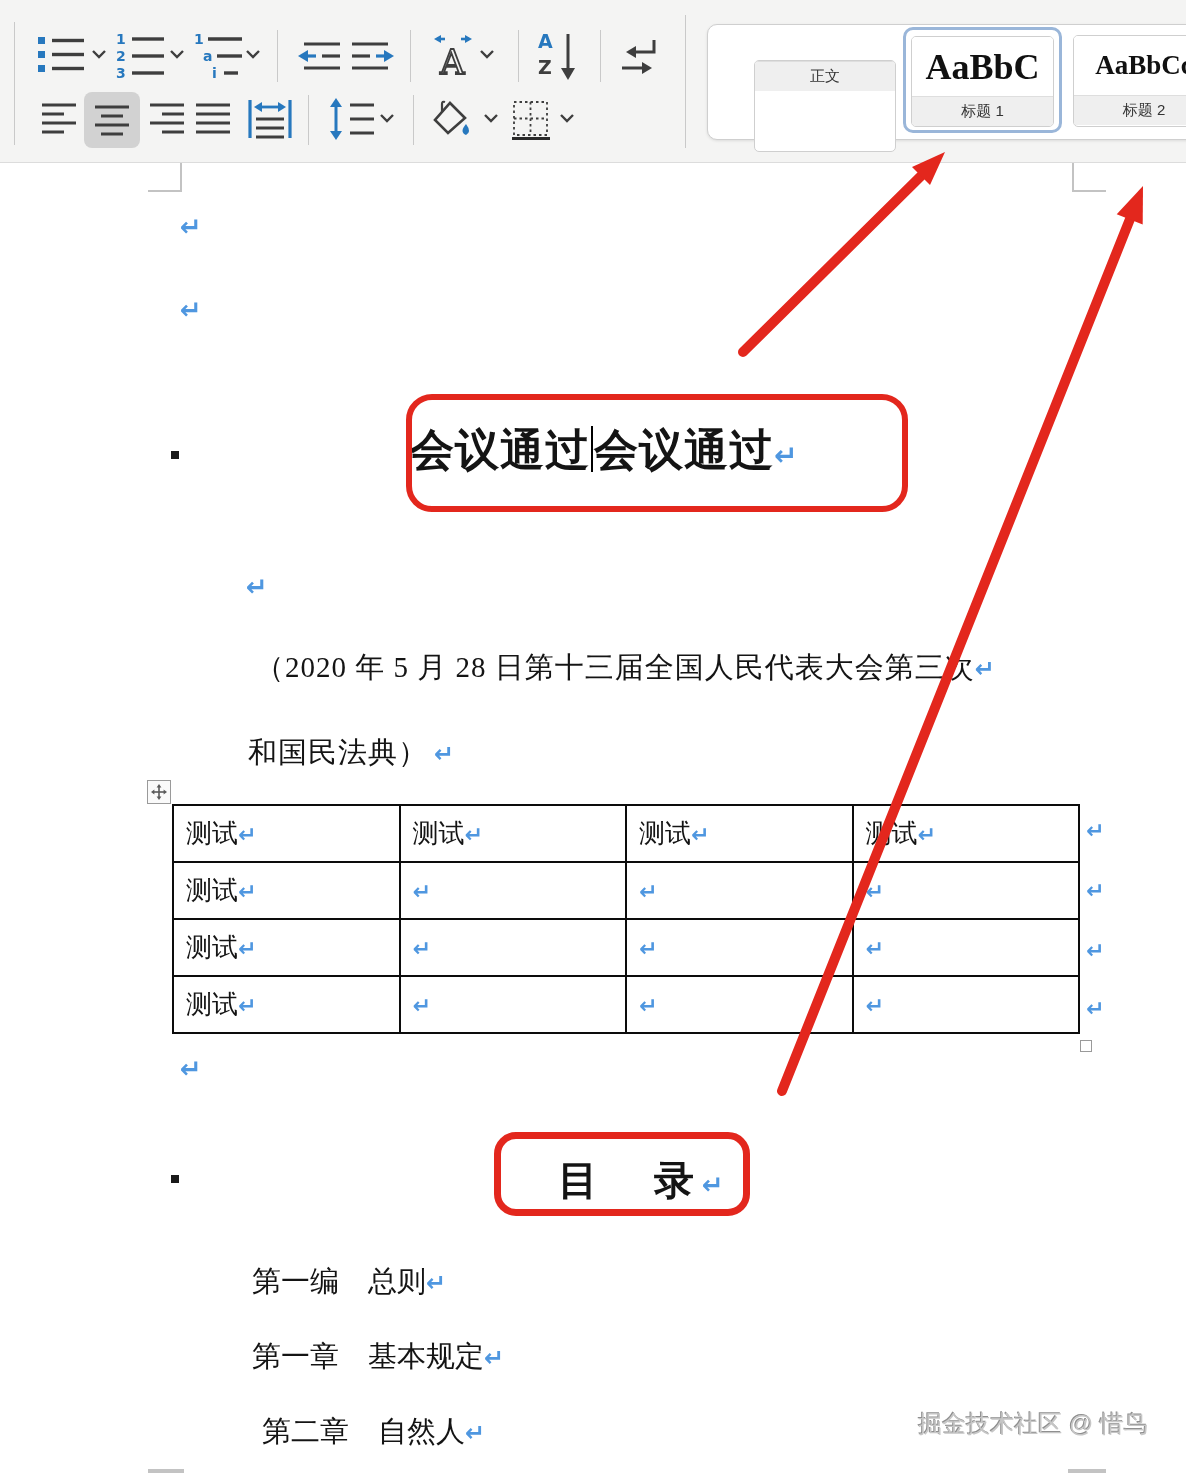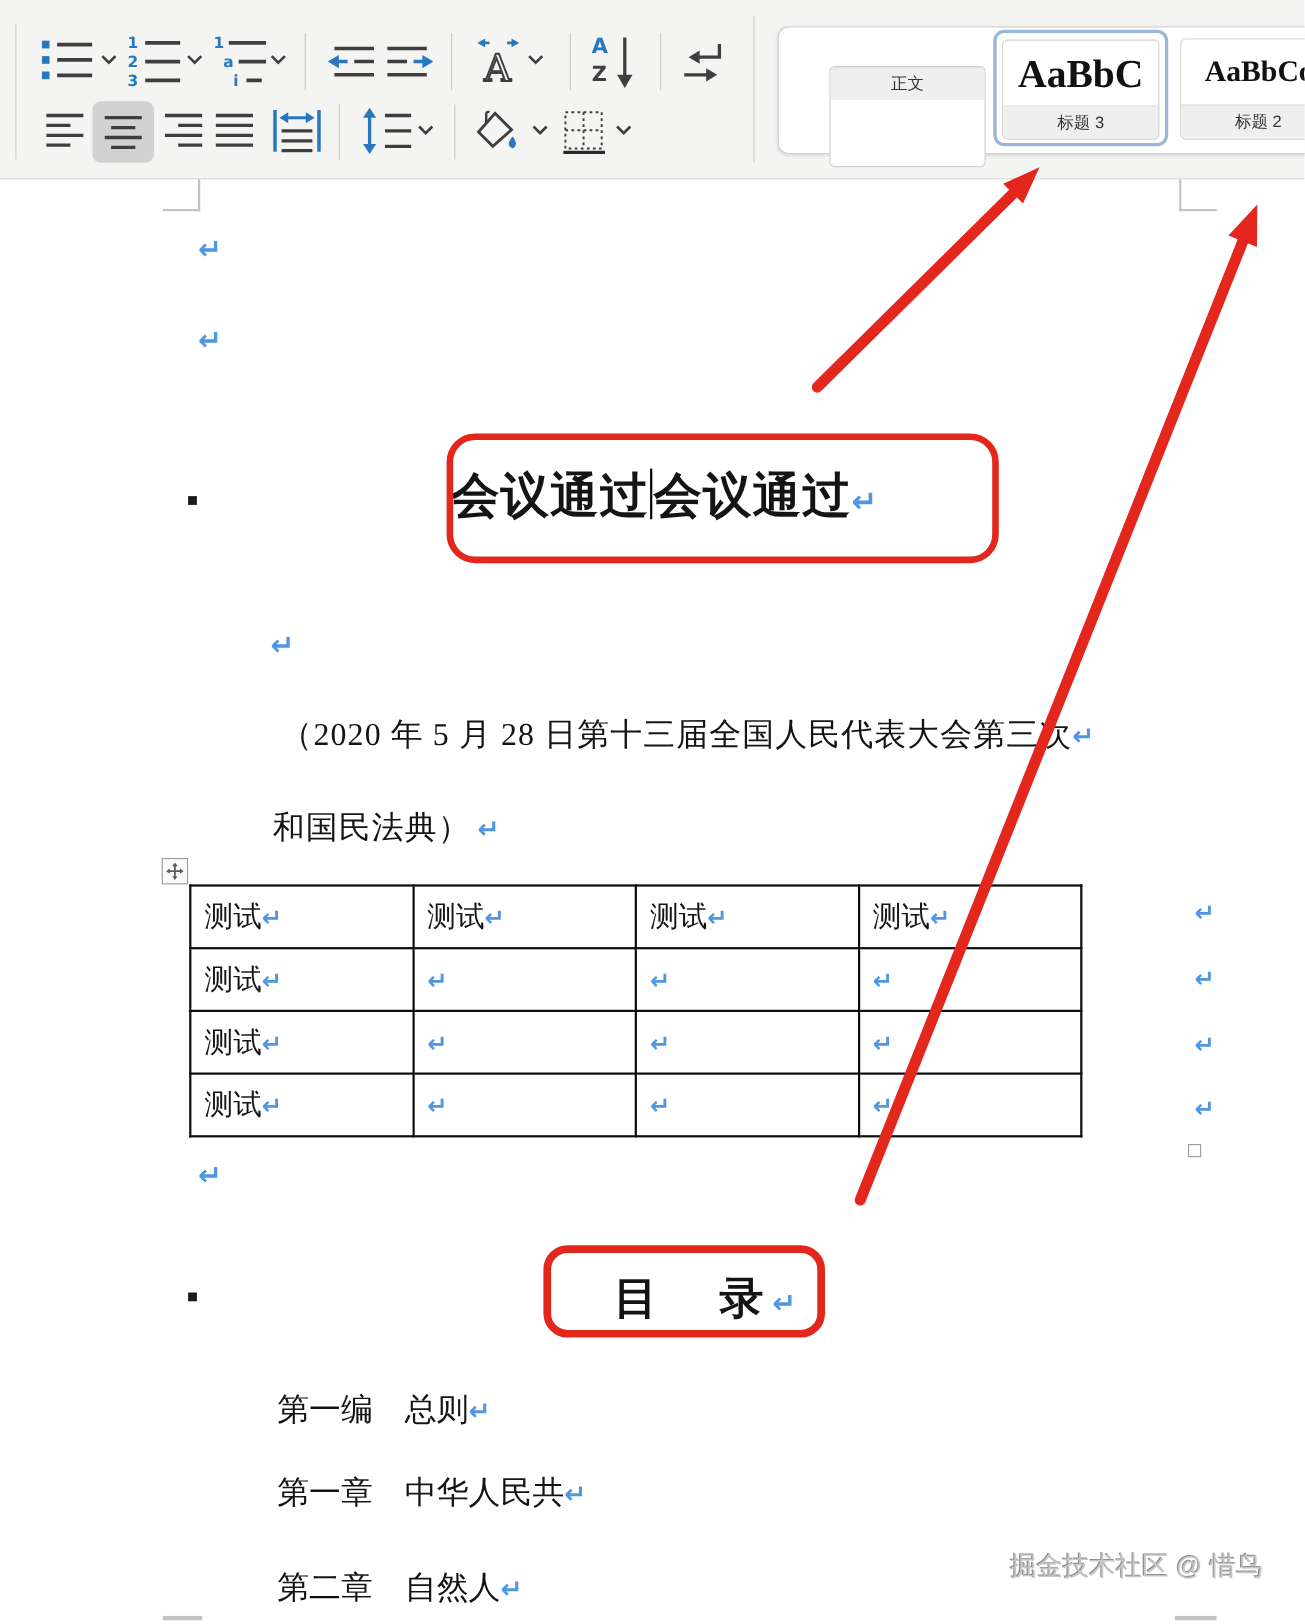--- a/index.html
+++ b/index.html
@@ -26,21 +26,21 @@
   .card-selected-ring{position:absolute;left:903px;top:27px;width:159px;height:106px;border:3px solid #9ab6d9;
     border-radius:10px;background:#fff;box-sizing:border-box;}
   
   .doc-text{font-family:"Liberation Serif",serif;color:#141414;white-space:nowrap;}
   .pilcrow{color:#4f97e0;font-weight:700;font-family:"DejaVu Sans",sans-serif;}
   .margin-mark{background:#c3c3c3;}
   .hbullet{width:8px;height:8px;background:#1a1a1a;}
   .title-caret{display:inline-block;width:2px;height:46px;background:#000;vertical-align:-7px;margin:0 1px;}
   .red-box{border:6px solid #e3271d;border-radius:26px;background:transparent;}
   
-  table.doc-table{position:absolute;left:172px;top:804px;width:812px;border-collapse:collapse;table-layout:fixed;}
+  table.doc-table{position:absolute;left:172px;top:804px;width:908px;border-collapse:collapse;table-layout:fixed;}
   table.doc-table td{border:2px solid #0c0c0c;height:55px;padding:0 0 0 12px;vertical-align:middle;
     font-family:"Liberation Serif",serif;font-size:26px;color:#141414;}
   table.doc-table td .pilcrow{font-size:22px;}
   .handle-box{border:1px solid #9a9a9a;background:#fafafa;display:flex;align-items:center;justify-content:center;}
   .annot{pointer-events:none;}
 </style>
 </head>
 <body>
 
 <div class="abs toolbar">
@@ -253,21 +253,21 @@
 </div>
 
 <div class="abs gallery">
   <div class="style-card" style="left:46px;">
     <div class="lbl">正文</div>
   </div>
 </div>
 <div class="abs card-selected-ring"></div>
 <div class="abs style-card" style="left:911px;top:36px;width:141px;height:89px;">
   <div class="sample" style="font-size:36px;font-weight:bold;">AaBbC</div>
-  <div class="lbl">标题 3</div>
+  <div class="lbl">标题 1</div>
 </div>
 <div class="abs style-card" style="left:1073px;top:35px;width:140px;height:90px;">
   <div class="sample" style="font-size:27px;font-weight:bold;">AaBbCc</div>
   <div class="lbl">标题 2</div>
 </div>
 
 <div class="abs margin-mark" style="left:180px;top:163px;width:2px;height:29px;"></div>
 <div class="abs margin-mark" style="left:148px;top:190px;width:34px;height:2px;"></div>
 <div class="abs margin-mark" style="left:1072px;top:163px;width:2px;height:29px;"></div>
 <div class="abs margin-mark" style="left:1072px;top:190px;width:34px;height:2px;"></div>
@@ -344,23 +344,23 @@
 <div class="abs hbullet" style="left:171px;top:1175px;"></div>
 <div class="abs doc-text" style="left:558px;top:1153px;font-size:40px;font-weight:bold;letter-spacing:8px;">
   <span>目　录</span><span class="pilcrow" style="font-size:26px;letter-spacing:0;">↵</span>
 </div>
 <div class="abs red-box annot" style="left:494px;top:1132px;width:242px;height:70px;border-width:7px;border-radius:22px;"></div>
 
 <div class="abs doc-text" style="left:252px;top:1262px;font-size:29px;">
   <span>第一编　总则</span><span class="pilcrow" style="font-size:24px;">↵</span>
 </div>
 <div class="abs doc-text" style="left:252px;top:1337px;font-size:29px;">
-  <span>第一章　中华人民共</span><span class="pilcrow" style="font-size:24px;">↵</span>
-</div>
-<div class="abs doc-text" style="left:252px;top:1412px;font-size:29px;margin-top:12px;">
+  <span>第一章　基本规定</span><span class="pilcrow" style="font-size:24px;">↵</span>
+</div>
+<div class="abs doc-text" style="left:262px;top:1412px;font-size:29px;">
   <span>第二章　自然人</span><span class="pilcrow" style="font-size:24px;">↵</span>
 </div>
 
 <div class="abs" style="right:38px;top:1408px;font-size:24px;color:#c6c6c6;
      text-shadow:-1px -1px 0 #8f8f8f, 1px 1px 0 #ffffff;white-space:nowrap;">掘金技术社区 @ 惜鸟</div>
 
 <svg class="abs annot" style="left:0;top:0;" width="1186" height="1476" viewBox="0 0 1186 1476">
   <g>
     <line x1="743" y1="352" x2="921" y2="176" stroke="#e3271d" stroke-width="10" stroke-linecap="round"></line>
     <polygon points="945,152 930,185 912,167" fill="#e3271d"></polygon>

